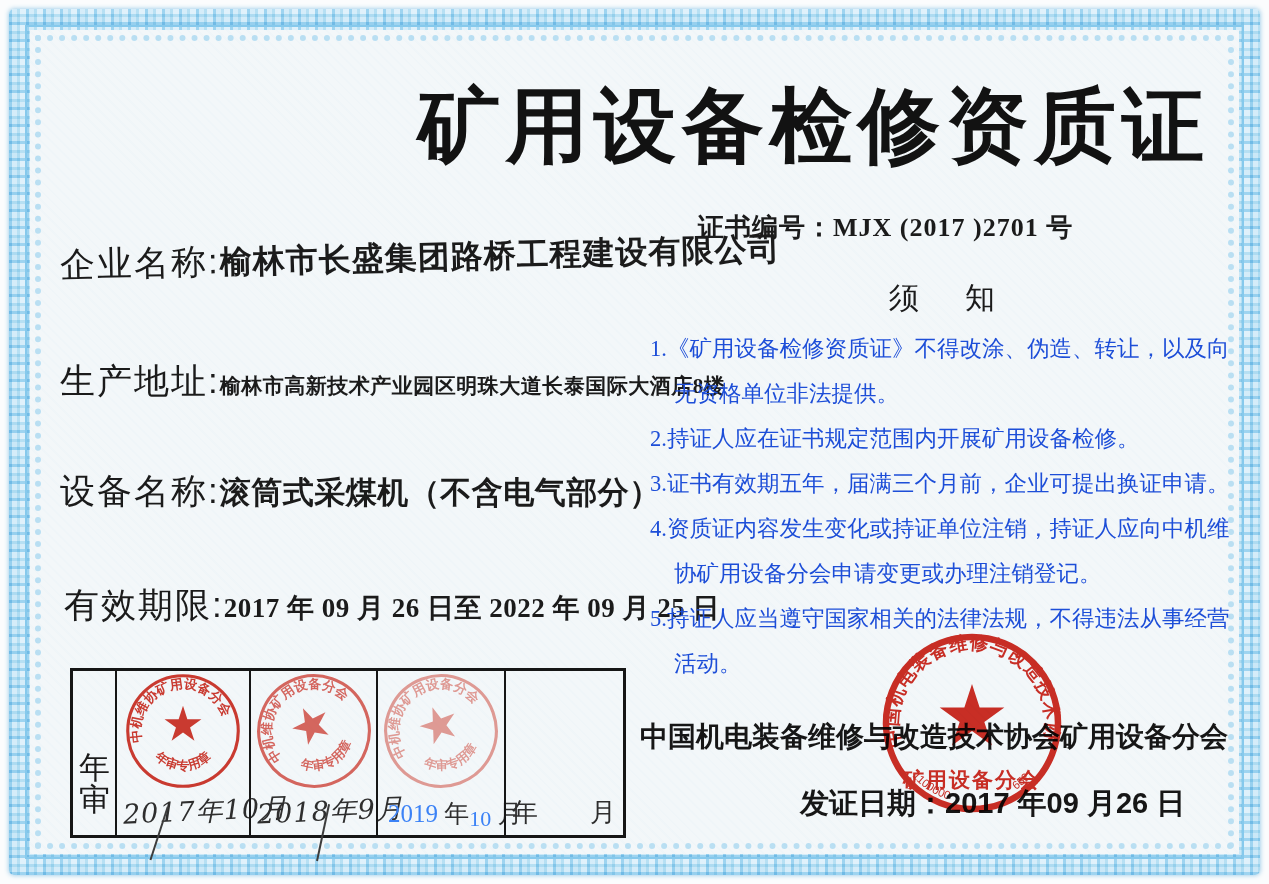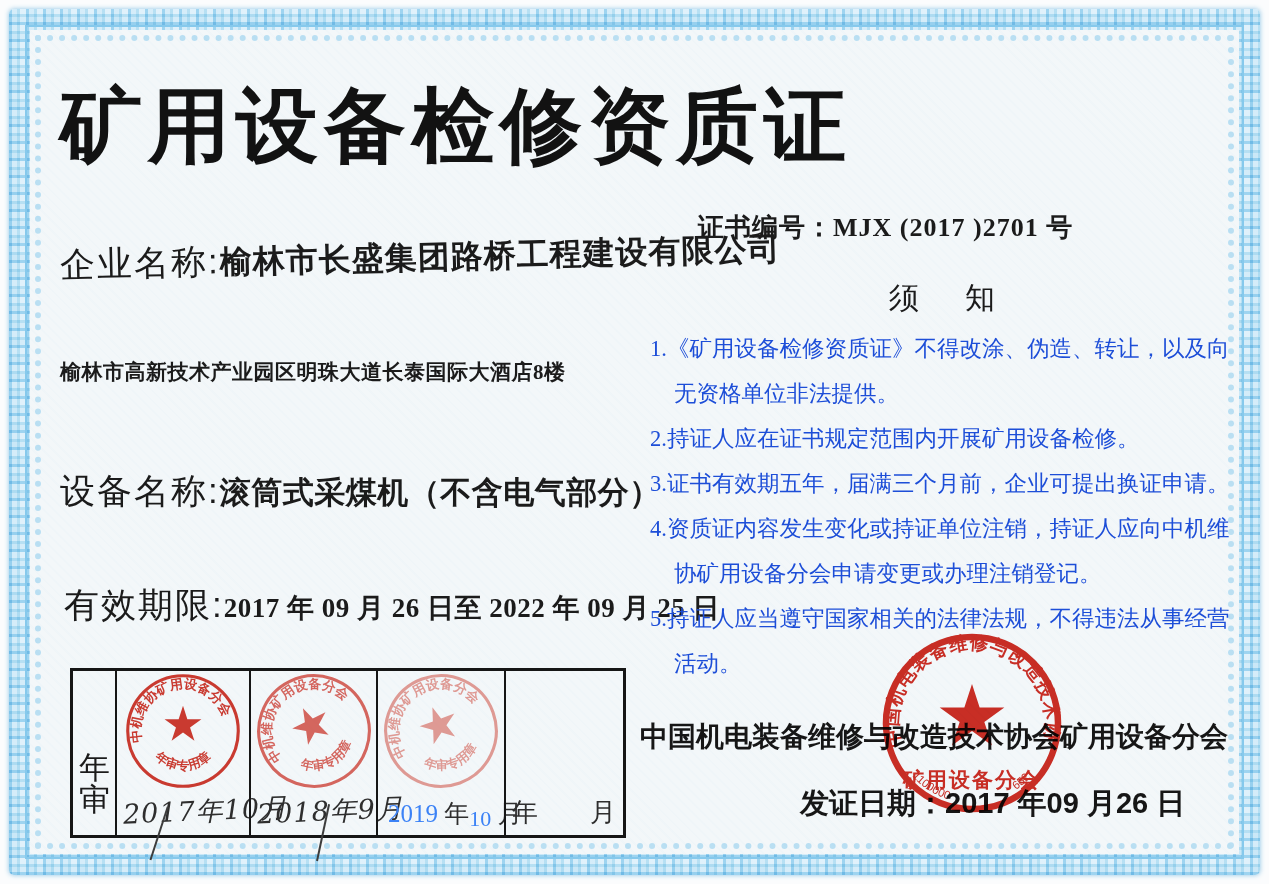--- a/index.html
+++ b/index.html
@@ -23,21 +23,21 @@
   .paper-texture {
     position:absolute; inset:30px; opacity:.35;
     background:repeating-linear-gradient(45deg, rgba(160,210,238,.12) 0 2px, transparent 2px 7px);
   }
   .ornament-row { position:absolute; inset:35px; border:6px dotted rgba(140,204,238,.55); }
 
   
   .abs { position:absolute; }
 
   .title {
-    left:60px; top:72px; width:1150px; text-align:left;
+    left:60px; top:72px; width:1150px; text-align:right;
     font-size:82px; font-weight:bold; letter-spacing:6px; color:#121212;
     font-family:"Liberation Sans","DejaVu Sans",sans-serif;
   }
   .cert-no {
     left:698px; top:210px; font-size:26px; font-weight:600; letter-spacing:1px;
     font-family:"Liberation Serif","DejaVu Serif",serif;
   }
   .field-line { display:flex; align-items:baseline; white-space:nowrap; }
   .field-label { font-size:35px; font-weight:500; letter-spacing:2px;
                  font-family:"Liberation Sans","DejaVu Sans",sans-serif; }
@@ -119,20 +119,21 @@
   <div class="abs cert-no">
     <span>证书编号：</span><span>MJX (2017 )2701 号</span>
   </div>
 
   <div class="abs field-line company-line">
     <span class="field-label">企业名称:</span>
     <span class="company-value">榆林市长盛集团路桥工程建设有限公司</span>
   </div>
 
   <div class="abs field-line address-line">
+    <span class="field-label">生产地址:</span>
     <span class="address-value">榆林市高新技术产业园区明珠大道长泰国际大酒店8楼</span>
   </div>
 
   <div class="abs field-line equipment-line">
     <span class="field-label">设备名称:</span>
     <span class="equipment-value">滚筒式采煤机（不含电气部分）</span>
   </div>
 
   <div class="abs field-line validity-line">
     <span class="field-label">有效期限:</span>

